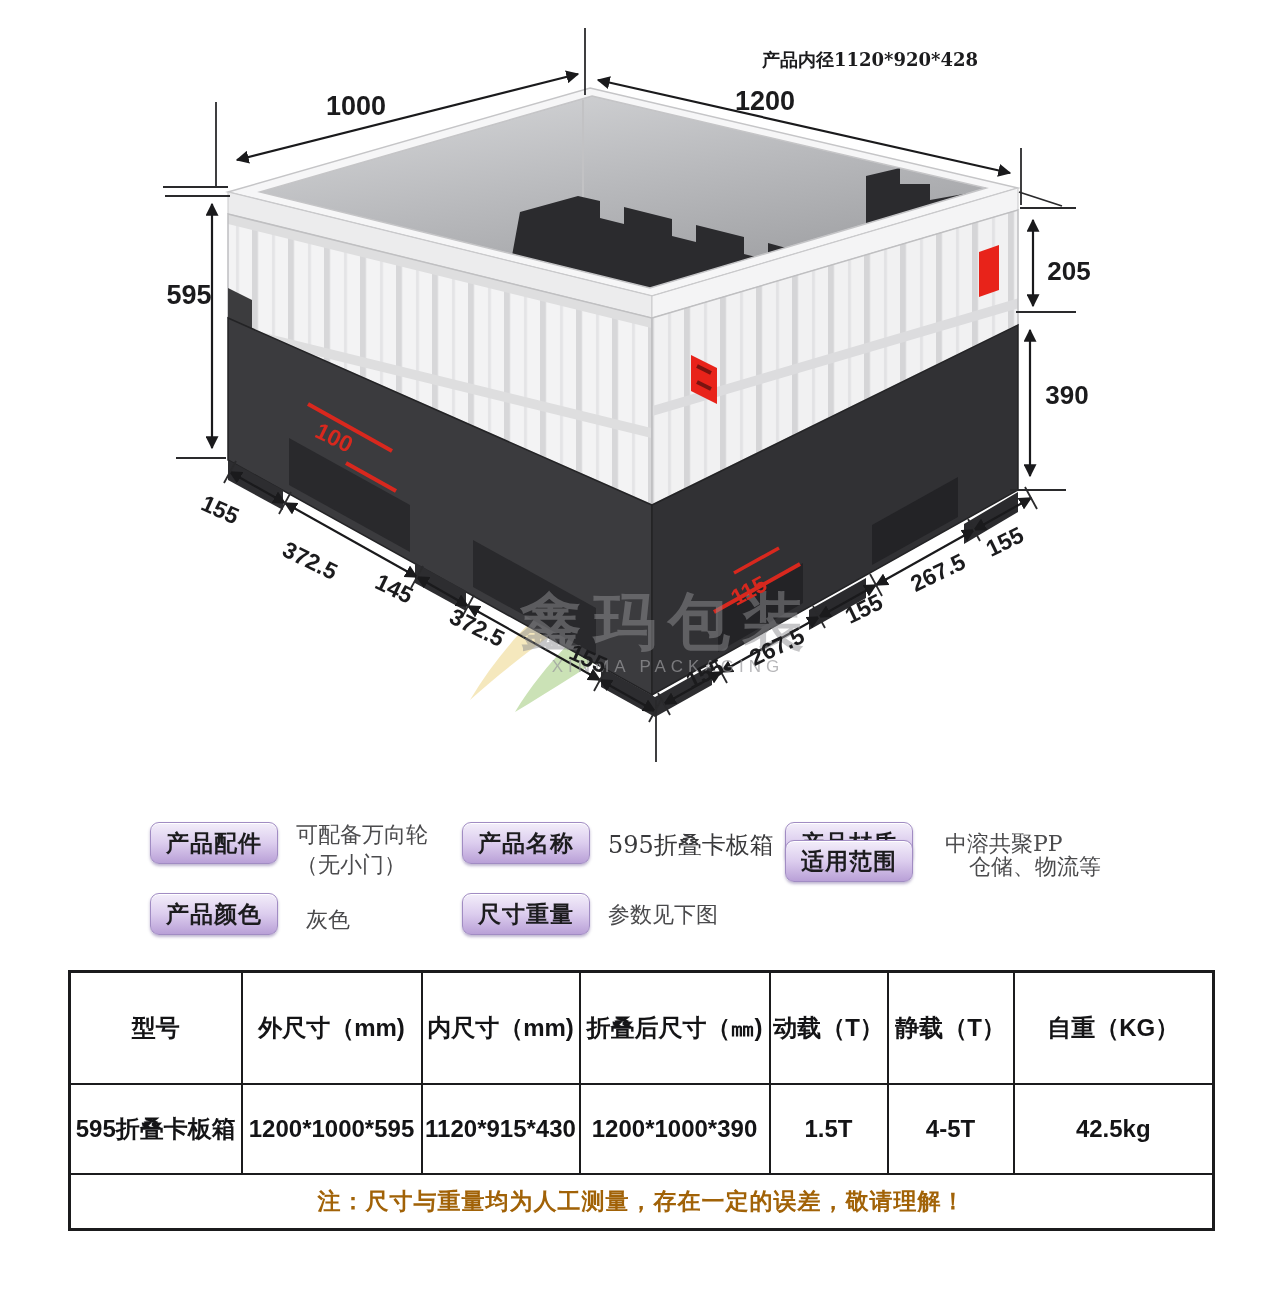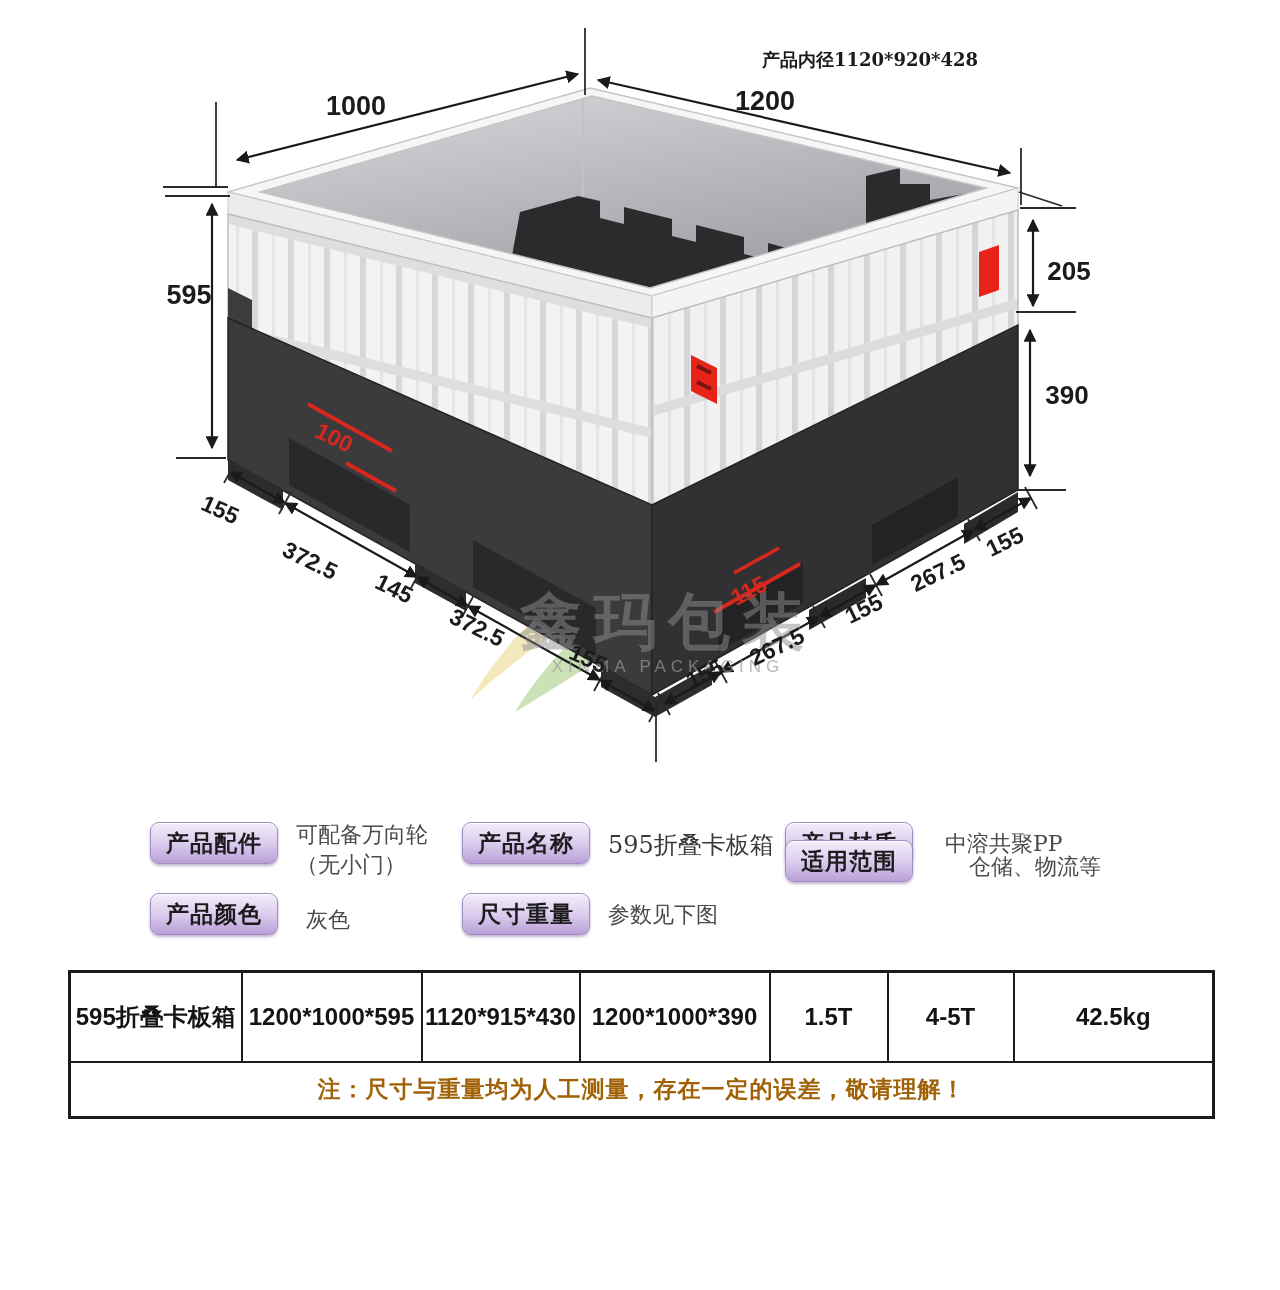--- a/index.html
+++ b/index.html
@@ -233,20 +233,29 @@
     <colgroup>
       <col style="width:172px">
         <col style="width:180px">
         <col style="width:158px">
       <col style="width:190px">
         <col style="width:118px">
         <col style="width:126px">
         <col style="width:200px">
     </colgroup>
     <tbody>
+        <tr class="hdr">
+      <th>型号</th>
+      <th>外尺寸（mm)</th>
+      <th>内尺寸（mm)</th>
+      <th>折叠后尺寸（㎜)</th>
+      <th>动载（T）</th>
+      <th>静载（T）</th>
+      <th>自重（KG）</th>
+    </tr>
     <tr class="data">
       <td>595折叠卡板箱</td>
       <td>1200*1000*595</td>
       <td>1120*915*430</td>
       <td>1200*1000*390</td>
       <td>1.5T</td>
       <td>4-5T</td>
       <td>42.5kg</td>
     </tr>
     <tr class="note">

